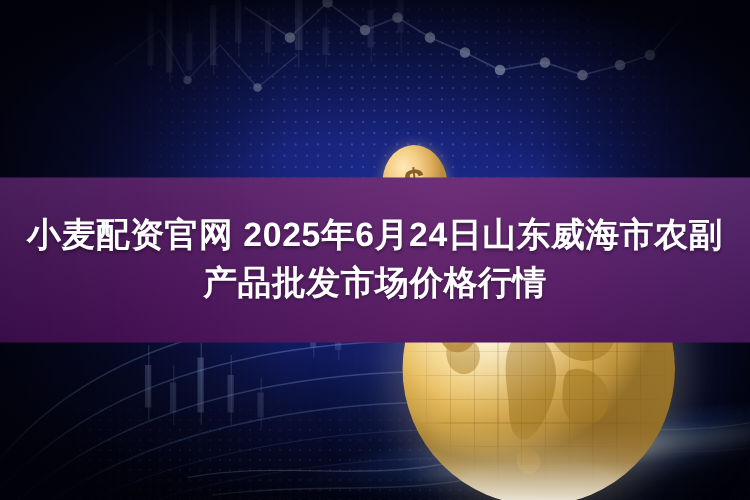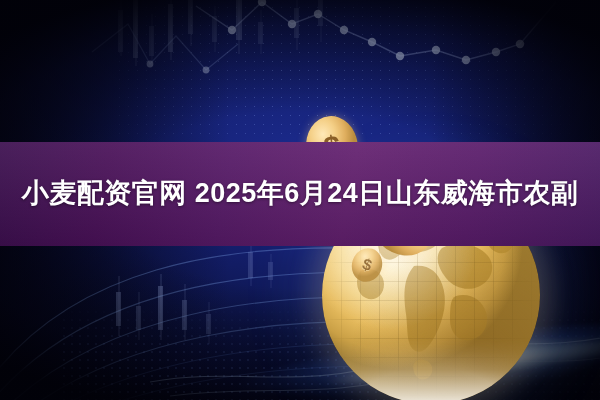--- a/index.html
+++ b/index.html
@@ -121,21 +121,21 @@
     display:flex;align-items:center;justify-content:center;
     color:#8a5f27;font-weight:bold;
     text-shadow:0 1px 0 rgba(255,240,200,.6);
   }
   .coin-a{left:306px;top:116px;width:52px;height:62px;font-size:30px;transform:rotate(-6deg);}
   .coin-b{left:372px;top:188px;width:60px;height:70px;font-size:30px;transform:rotate(135deg);}
   .coin-c{left:352px;top:248px;width:30px;height:34px;font-size:16px;transform:rotate(18deg);opacity:.85;}
 
   
   .band{
-    position:absolute;left:0;top:142px;width:600px;height:104px;
+    position:absolute;left:0;top:142px;width:600px;height:132px;
     background:linear-gradient(100deg,#3c0f4f 0%, #4a1159 18%, #571a68 38%, #63206f 58%, #5a1c6b 78%, #4a1a63 100%);
   }
   .band-sheen{
     position:absolute;inset:0;
     background:linear-gradient(to bottom, rgba(255,255,255,.07), rgba(0,0,0,.12));
   }
   .band-title{
     position:absolute;inset:0;
     display:flex;flex-direction:column;align-items:center;justify-content:center;
     gap:2px;
@@ -299,16 +299,17 @@
     <span>$</span>
   </div>
   <div class="coin coin-c">
     <span>$</span>
   </div>
 
   <div class="band">
     <div class="band-sheen"></div>
     <div class="band-title">
       <span class="band-line">小麦配资官网 2025年6月24日山东威海市农副</span>
+      <span class="band-line">产品批发市场价格行情</span>
     </div>
   </div>
 
 </div>
 
 </body></html>

